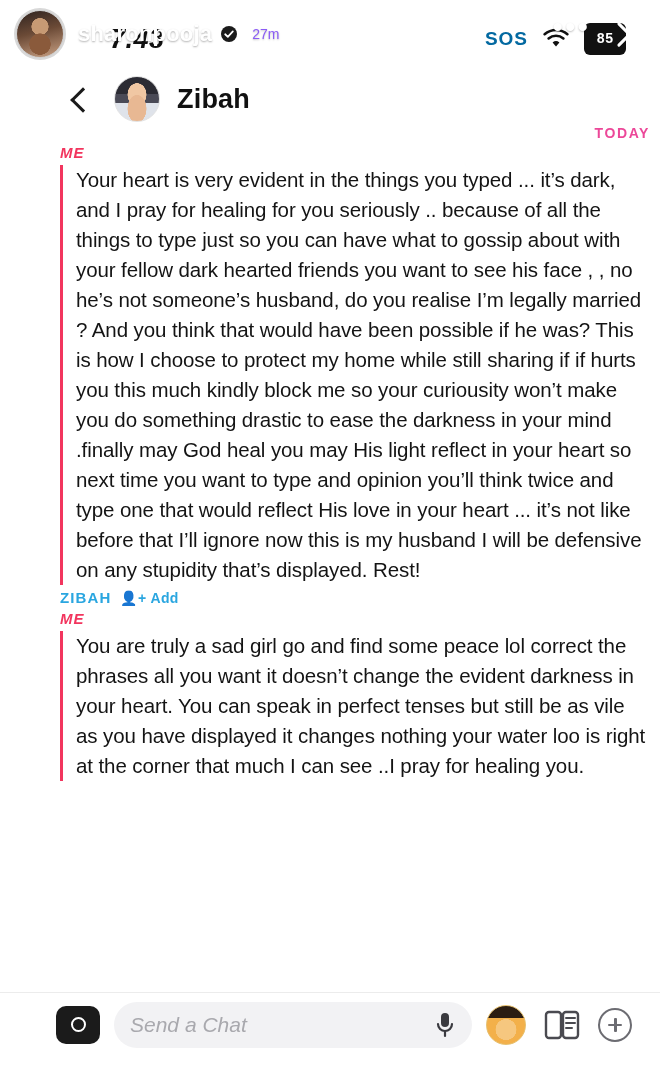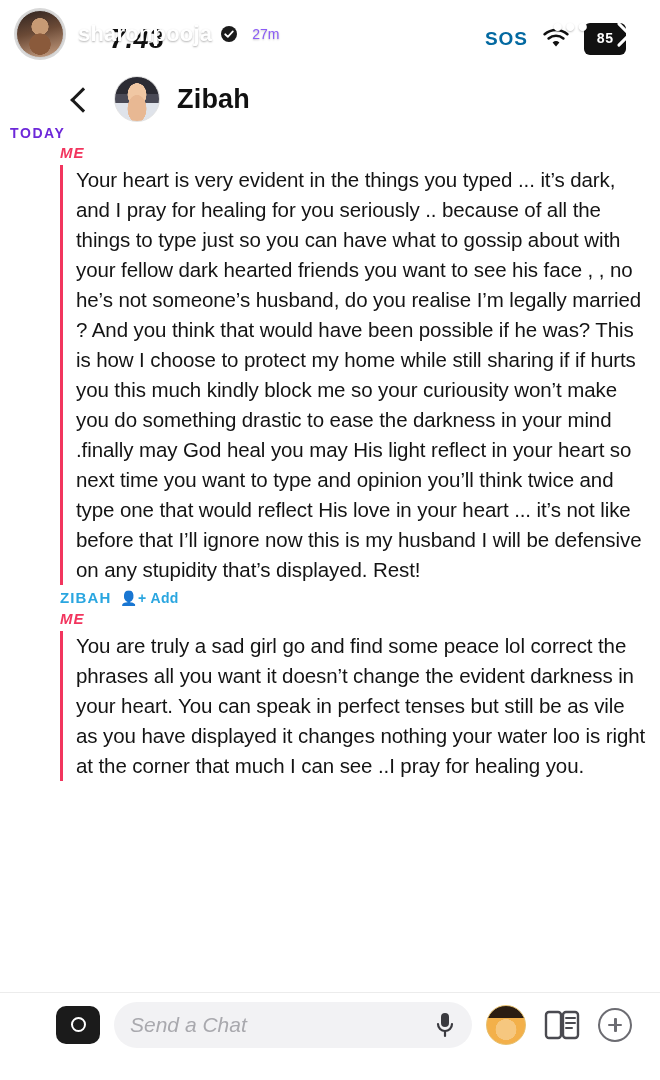--- a/index.html
+++ b/index.html
@@ -175,25 +175,25 @@
   .divider {
     position: absolute;
     top: 131px; left: 48px; right: 48px;
     height: 1px;
     background: #e6e6e6;
     z-index: 14;
   }
   .today-label {
     position: absolute;
     top: 125px; left: 0; right: 0;
-    text-align: left;
+    text-align: right;
     font-size: 14px;
     font-weight: bold;
     letter-spacing: 1.6px;
-    color: #6d28d9;
+    color: #ec4899;
     z-index: 16;
   }
   .today-label span {
     background: #ffffff;
     padding: 0 10px;
   }
 
   .thread {
     position: absolute;
     top: 140px; left: 0; right: 0; bottom: 88px;

